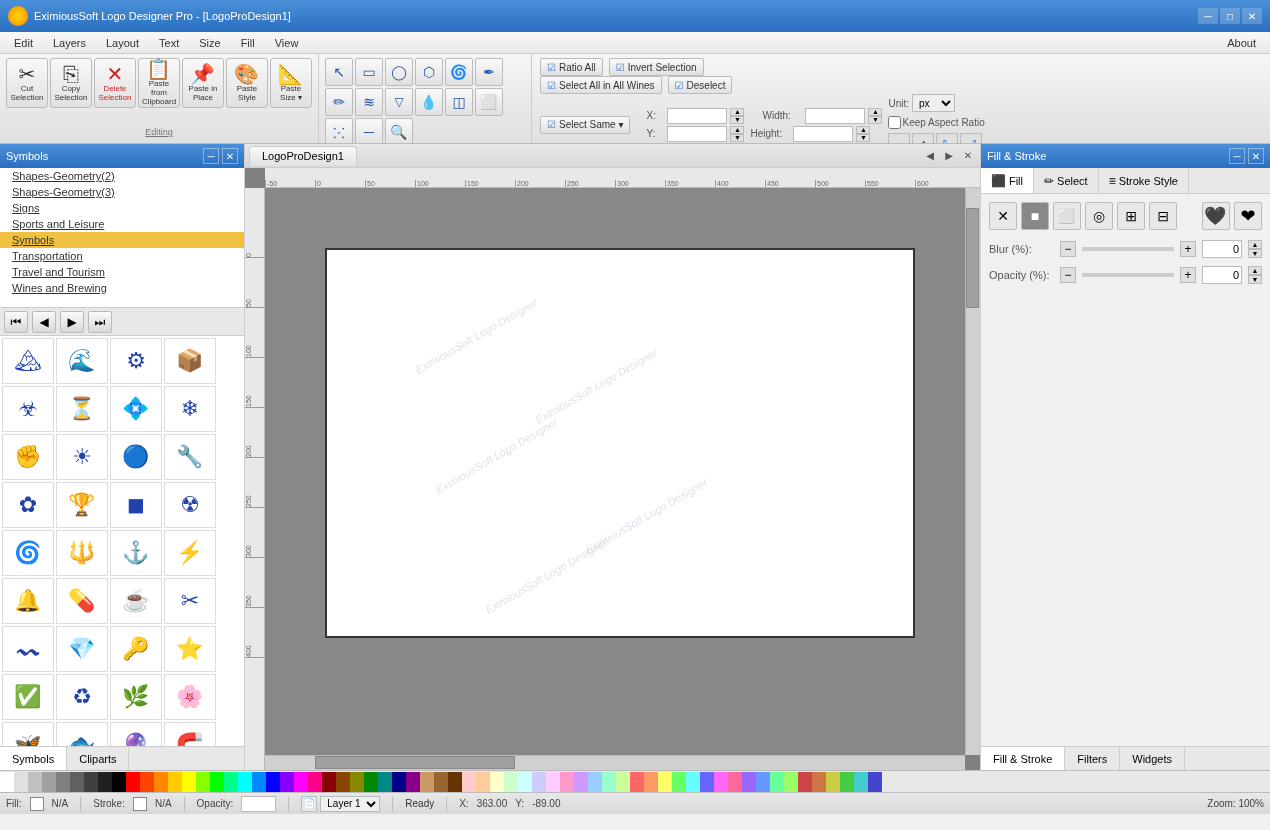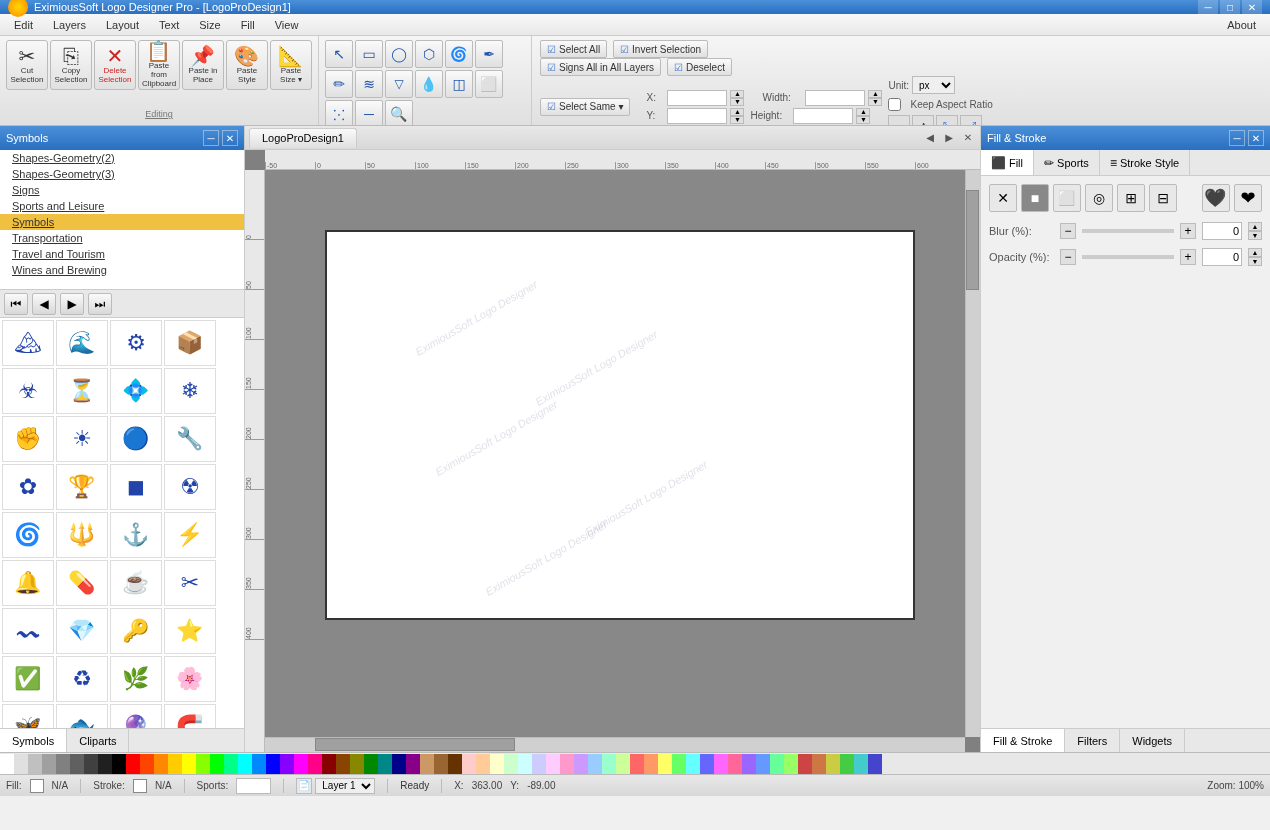--- a/index.html
+++ b/index.html
@@ -1,20 +1,20 @@
 <!DOCTYPE html>
 <html><head>
   <meta charset="utf-8">
   <style>
     * { margin: 0; padding: 0; box-sizing: border-box; }
     body { font-family: 'Segoe UI', Tahoma, Geneva, Verdana, sans-serif; font-size: 11px; background: #f0f0f0; overflow: hidden; width: 1270px; height: 830px; }
 
     
     #title-bar {
-      height: 14px;
+      height: 32px;
       background: linear-gradient(to bottom, #4a90d9, #2a6fc0);
       display: flex;
       align-items: center;
       justify-content: space-between;
       padding: 0 8px;
       color: white;
     }
     #title-bar .title-left { display: flex; align-items: center; gap: 6px; }
     #title-bar .app-icon { width: 20px; height: 20px; background: radial-gradient(circle, #ffd700, #ff8800); border-radius: 50%; }
     #title-bar .win-controls { display: flex; gap: 2px; }
@@ -554,32 +554,32 @@
       <div class="et-grid-btn" title="Zoom">🔍</div>
     </div>
 
   </div>
 
   <div class="tbar-right-section">
 
     <div class="tbar-sel-row">
       <button class="tbar-sel-btn">
         <span class="chk-icon">☑</span>
-        <span>Select All</span>
+        <span>Ratio All</span>
       </button>
       <button class="tbar-sel-btn">
         <span class="chk-icon">☑</span>
         <span>Invert Selection</span>
       </button>
     </div>
 
     <div class="tbar-sel-row">
       <button class="tbar-sel-btn">
         <span class="chk-icon">☑</span>
-        <span>Signs All in All Layers</span>
+        <span>Select All in All Wines</span>
       </button>
       <button class="tbar-sel-btn deselect-btn">
         <span class="chk-icon">☑</span>
         <span>Deselect</span>
       </button>
     </div>
 
     <div class="tbar-sel-row">
       <button class="tbar-sel-btn">
         <span class="chk-icon">☑</span>
@@ -622,21 +622,21 @@
             </div>
           </div>
         </div>
         <div style="display:flex;flex-direction:column;gap:4px;">
           <div style="display:flex;align-items:center;gap:3px;">
             <span style="font-size:10px;color:#555;text-align:right;">Unit:</span>
             <select style="height:18px;font-size:10px;border:1px solid #bbb;padding:0 2px;">
               <option>px</option><option>mm</option><option>cm</option><option>in</option>
             </select>
           </div>
-          <div style="display:flex;align-items:center;gap:9px;">
+          <div style="display:flex;align-items:center;gap:1px;">
             <input type="checkbox" style="">
             <span style="font-size:10px;color:#555;">Keep Aspect Ratio</span>
           </div>
           <div style="display:flex;gap:2px;">
             <button style="width:22px;height:22px;font-size:12px;background:#e0e0e0;border:1px solid #bbb;cursor:pointer;">↔</button>
             <button style="width:22px;height:22px;font-size:12px;background:#e0e0e0;border:1px solid #bbb;cursor:pointer;">↕</button>
             <button style="width:22px;height:22px;font-size:12px;background:#e0e0e0;border:1px solid #bbb;cursor:pointer;color:#4477cc;">⤡</button>
             <button style="width:22px;height:22px;font-size:12px;background:#e0e0e0;border:1px solid #bbb;cursor:pointer;color:#4477cc;">⤢</button>
           </div>
         </div>
@@ -795,21 +795,21 @@
       </div>
     </div>
 
     <div id="fs-tabs">
       <div class="fs-tab active">
         <span class="fs-tab-icon">⬛</span>
         <span>Fill</span>
       </div>
       <div class="fs-tab">
         <span class="fs-tab-icon">✏</span>
-        <span>Sports</span>
+        <span>Select</span>
       </div>
       <div class="fs-tab">
         <span class="fs-tab-icon">≡</span>
         <span>Stroke Style</span>
       </div>
     </div>
 
     <div id="fs-content">
       <div id="fs-icon-row">
         <div class="fs-icon-btn" title="No fill">✕</div>
@@ -933,21 +933,21 @@
 
 <div id="status-bar">
   <span>Fill:</span>
   <div class="status-color-swatch" style="background:white;"></div>
   <span>N/A</span>
   <div class="status-sep"></div>
   <span>Stroke:</span>
   <div class="status-color-swatch" style="background:white;"></div>
   <span>N/A</span>
   <div class="status-sep"></div>
-  <span>Sports:</span>
+  <span>Opacity:</span>
   <input class="status-input" value="" style="">
   <div class="status-sep"></div>
   <div style="display:flex;align-items:center;gap:3px;">
     <div style="width:16px;height:16px;background:#e8e8e8;border:1px solid #bbb;cursor:pointer;display:flex;align-items:center;justify-content:center;font-size:10px;">📄</div>
     <select class="status-layer-sel">
       <option>Layer 1</option>
     </select>
   </div>
   <div class="status-sep"></div>
   <span class="status-ready">Ready</span>

